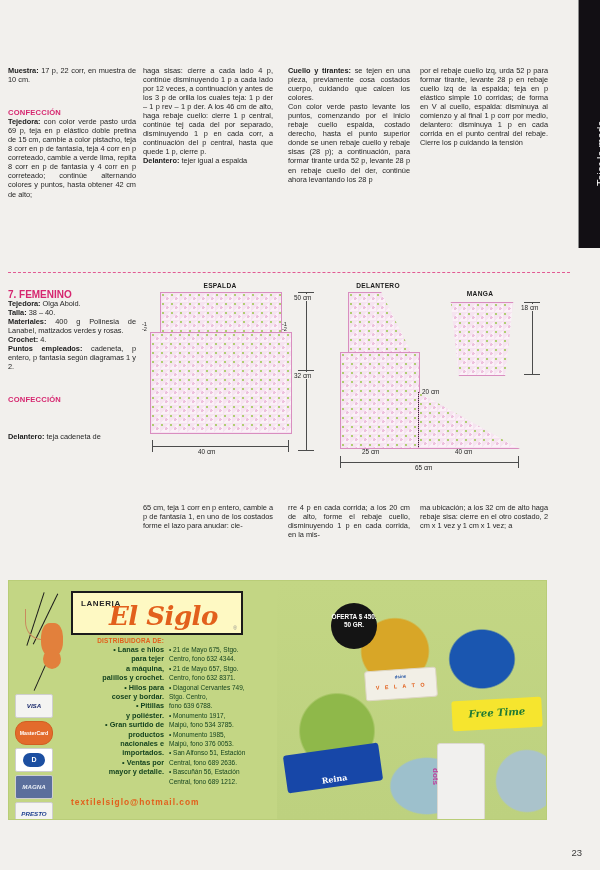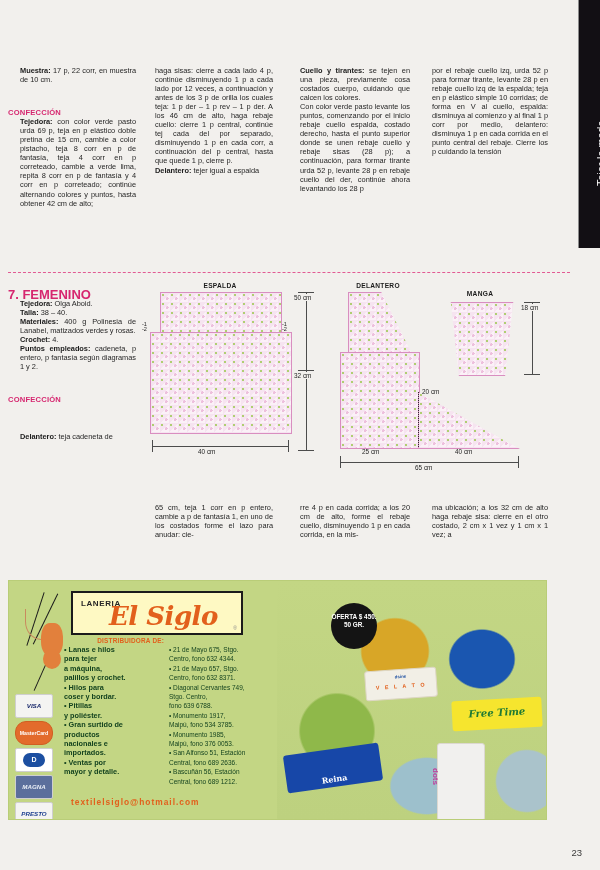--- a/index.html
+++ b/index.html
@@ -29,35 +29,35 @@
   }
   
   .col{
     position:absolute;
     font-size:7.4px;
     line-height:9.05px;
     text-align:justify;
     color:#262626;
     letter-spacing:-0.02px;
   }
-  .col p{margin:0 0 0 12px;}
+  .col p{margin:0 0 0 0;}
   .col p + p{margin-top:0;}
   b{font-weight:bold;color:#1c1c1c;}
   .hdr{
     color:#d6266f;
     font-weight:bold;
     font-size:7.6px;
     letter-spacing:.2px;
     display:block;
     margin-top:24px;
   }
   .pat-title{
     color:#d6266f;
     font-weight:bold;
-    font-size:13px;
+    font-size:10px;
     display:block;
   }
   
   #divider{
     position:absolute;left:8px;top:272px;width:562px;height:0;
     border-top:1.3px dashed #e25a93;
   }
   
   #diagrams{position:absolute;left:140px;top:282px;width:440px;height:200px;}
   .dg-title{
@@ -106,21 +106,21 @@
   #ad-logo-box .reg{
     position:absolute;right:4px;bottom:2px;font-size:5px;color:#8a8a8a;
   }
   .ad-distrib{
     position:absolute;left:63px;top:56px;width:92px;
     font-size:6.4px;font-weight:bold;color:#e2601c;letter-spacing:.2px;
     text-align:right;
   }
   #ad-col-left{
     position:absolute;left:55px;top:64px;width:100px;
-    text-align:left;font-size:7.3px;line-height:9.4px;
+    text-align:right;font-size:7.3px;line-height:9.4px;
     font-weight:bold;color:#14431f;
   }
   #ad-col-right{
     position:absolute;left:160px;top:64px;width:110px;
     font-size:6.5px;line-height:9.4px;color:#14431f;
   }
   #ad-col-right .addr{display:block;}
   #ad-email{
     position:absolute;left:62px;top:216px;
     font-size:8.4px;font-weight:bold;color:#e2601c;letter-spacing:1px;

